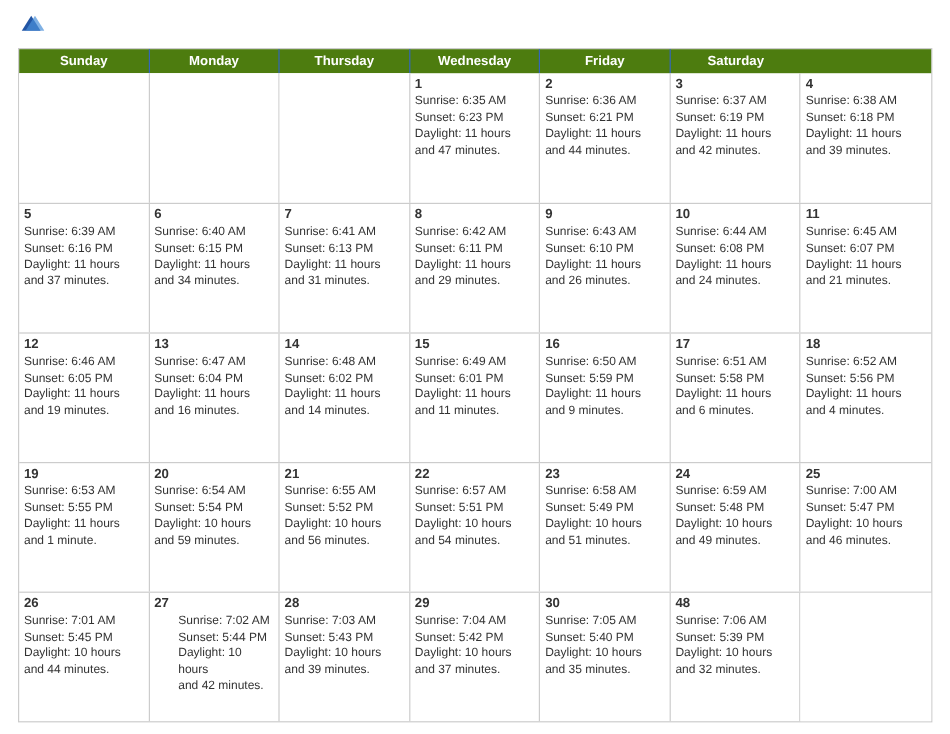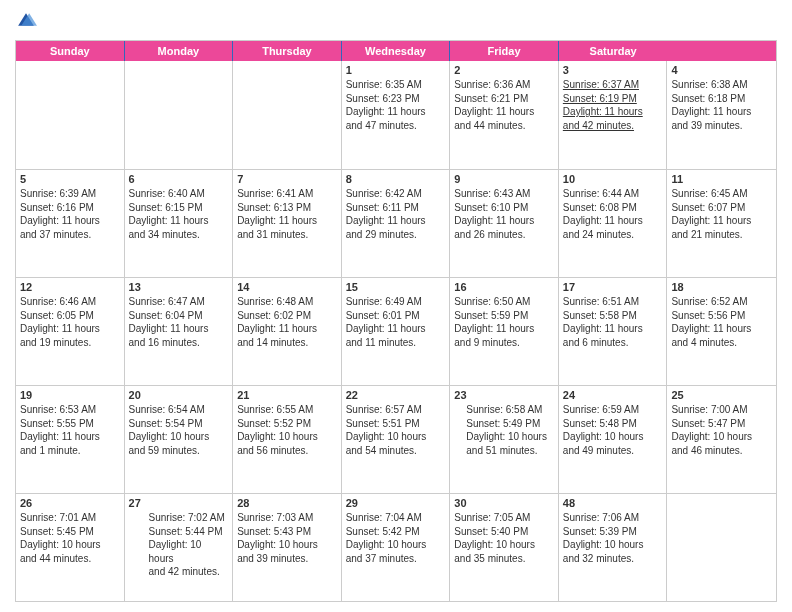--- a/index.html
+++ b/index.html
@@ -62,21 +62,21 @@
     }
     .calendar {
       flex: 1;
       display: flex;
       flex-direction: column;
       border: 1px solid #ccc;
     }
     .cal-header {
       display: grid;
       grid-template-columns: repeat(7, 1fr);
-      background: #ec4899;
+      background: #4d7c0f;
     }
     .cal-header-cell {
       color: #fff;
       font-size: 11px;
       font-weight: bold;
       text-align: center;
       padding: 4px 2px;
       border-right: 1px solid #3366bb;
     }
     .cal-header-cell:last-child { border-right: none; }
@@ -157,21 +157,21 @@
           </div>
           <div class="cal-cell">
             <span class="day-num">2</span>
             <div class="cell-text" style="white-space: pre-line;">Sunrise: 6:36 AM
 Sunset: 6:21 PM
 Daylight: 11 hours
 and 44 minutes.</div>
           </div>
           <div class="cal-cell">
             <span class="day-num">3</span>
-            <div class="cell-text" style="white-space: pre-line; text-decoration: underline;">Sunrise: 6:37 AM
+            <div class="cell-text" style="white-space: pre-line;">Sunrise: 6:37 AM
 Sunset: 6:19 PM
 Daylight: 11 hours
 and 42 minutes.</div>
           </div>
           <div class="cal-cell">
             <span class="day-num">4</span>
             <div class="cell-text" style="white-space: pre-line;">Sunrise: 6:38 AM
 Sunset: 6:18 PM
 Daylight: 11 hours
 and 39 minutes.</div>
@@ -303,21 +303,21 @@
           </div>
           <div class="cal-cell">
             <span class="day-num">22</span>
             <div class="cell-text" style="white-space: pre-line;">Sunrise: 6:57 AM
 Sunset: 5:51 PM
 Daylight: 10 hours
 and 54 minutes.</div>
           </div>
           <div class="cal-cell">
             <span class="day-num">23</span>
-            <div class="cell-text" style="white-space: pre-line; margin-left: 12px;">Sunrise: 6:58 AM
+            <div class="cell-text" style="white-space: pre-line;">Sunrise: 6:58 AM
 Sunset: 5:49 PM
 Daylight: 10 hours
 and 51 minutes.</div>
           </div>
           <div class="cal-cell">
             <span class="day-num">24</span>
             <div class="cell-text" style="white-space: pre-line;">Sunrise: 6:59 AM
 Sunset: 5:48 PM
 Daylight: 10 hours
 and 49 minutes.</div>

